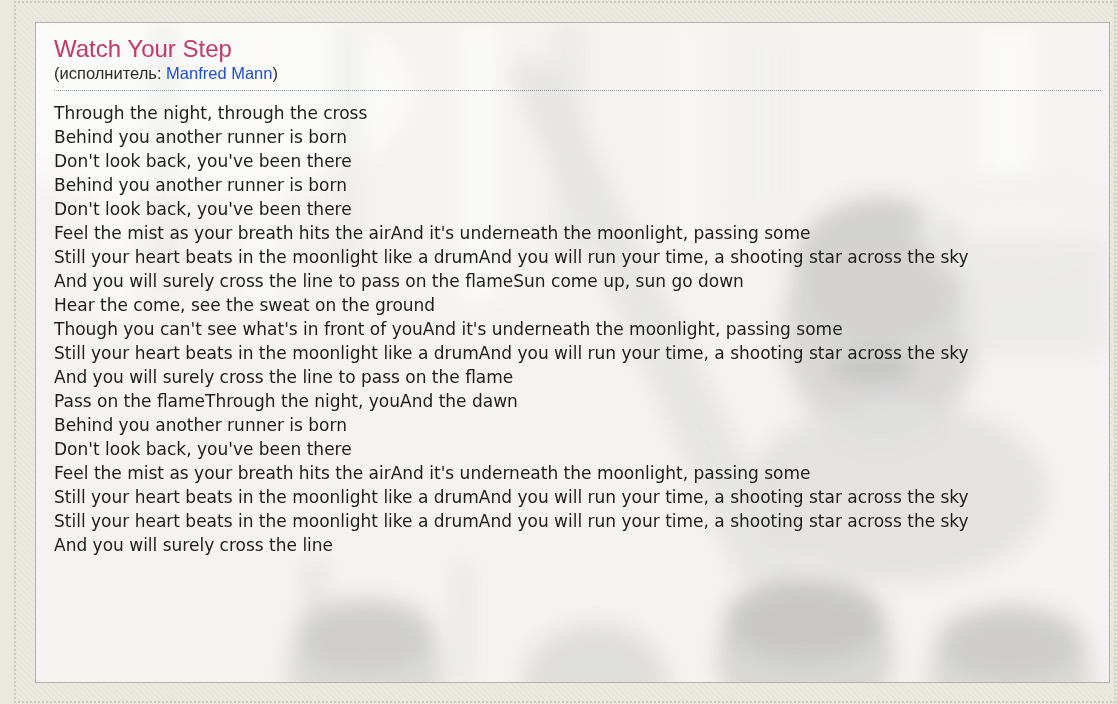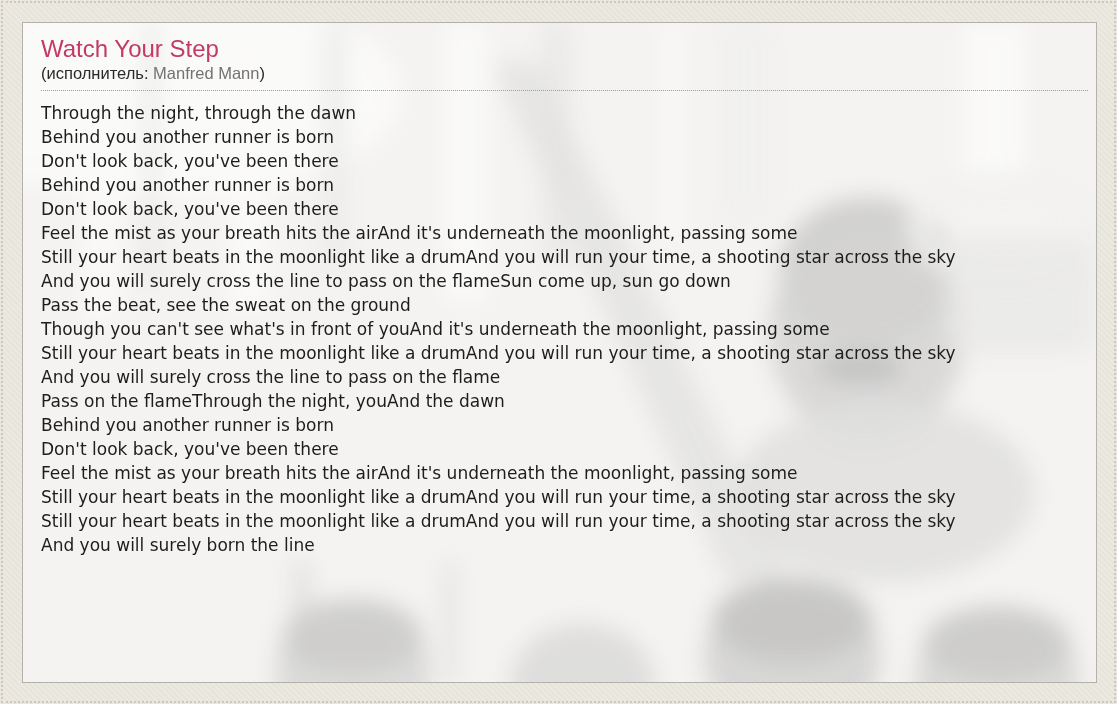--- a/index.html
+++ b/index.html
@@ -8,20 +8,21 @@
     font-family: "DejaVu Sans", sans-serif;
     background: #ebe8e0;
     position: relative;
     overflow: hidden;
   }
   .page {
     position: absolute; inset: 0;
     background:
       repeating-linear-gradient(45deg, rgba(255,255,255,0.05) 0 2px, rgba(120,110,90,0.03) 2px 4px),
       #ebe8e0;
+    margin-left: 13px;
   }
   .page-edge {
     position: absolute; inset: 1px;
     border: 2px dotted #cfc9bc;
     pointer-events: none;
   }
   .content-box {
     position: absolute;
     left: 22px; top: 22px;
     width: 1073px; height: 659px;
@@ -48,21 +49,21 @@
   }
   .artist-line {
     font-family: "Liberation Sans", sans-serif;
     font-size: 16.5px;
     line-height: 20px;
     color: #2a2a2a;
     padding-bottom: 7px;
     border-bottom: 1px dotted #98a0a5;
   }
   .artist-line a {
-    color: #737373;
+    color: #1d4ed8;
     text-decoration: none;
     cursor: pointer;
   }
   .lyrics {
     margin-top: 10px;
     font-family: "DejaVu Sans", sans-serif;
     font-size: 17px;
     line-height: 24px;
     color: #1d1d1d;
   }
@@ -117,35 +118,35 @@
       </g>
     </svg>
 
     <div class="inner">
       <header>
         <h1 class="song-title">Watch Your Step</h1>
         <div class="artist-line"><span>(исполнитель: </span><a href="#">Manfred Mann</a><span>)</span></div>
       </header>
 
       <div class="lyrics">
-          <div class="lyric-line">Through the night, through the dawn</div>
+          <div class="lyric-line">Through the night, through the cross</div>
           <div class="lyric-line">Behind you another runner is born</div>
           <div class="lyric-line">Don't look back, you've been there</div>
           <div class="lyric-line">Behind you another runner is born</div>
           <div class="lyric-line">Don't look back, you've been there</div>
           <div class="lyric-line">Feel the mist as your breath hits the airAnd it's underneath the moonlight, passing some</div>
           <div class="lyric-line">Still your heart beats in the moonlight like a drumAnd you will run your time, a shooting star across the sky</div>
           <div class="lyric-line">And you will surely cross the line to pass on the flameSun come up, sun go down</div>
-          <div class="lyric-line">Pass the beat, see the sweat on the ground</div>
+          <div class="lyric-line">Hear the come, see the sweat on the ground</div>
           <div class="lyric-line">Though you can't see what's in front of youAnd it's underneath the moonlight, passing some</div>
           <div class="lyric-line">Still your heart beats in the moonlight like a drumAnd you will run your time, a shooting star across the sky</div>
           <div class="lyric-line">And you will surely cross the line to pass on the flame</div>
           <div class="lyric-line">Pass on the flameThrough the night, youAnd the dawn</div>
           <div class="lyric-line">Behind you another runner is born</div>
           <div class="lyric-line">Don't look back, you've been there</div>
           <div class="lyric-line">Feel the mist as your breath hits the airAnd it's underneath the moonlight, passing some</div>
           <div class="lyric-line">Still your heart beats in the moonlight like a drumAnd you will run your time, a shooting star across the sky</div>
           <div class="lyric-line">Still your heart beats in the moonlight like a drumAnd you will run your time, a shooting star across the sky</div>
-          <div class="lyric-line">And you will surely born the line</div>
+          <div class="lyric-line">And you will surely cross the line</div>
         </div>
     </div>
   </div>
 </div>
 
 </body></html>

